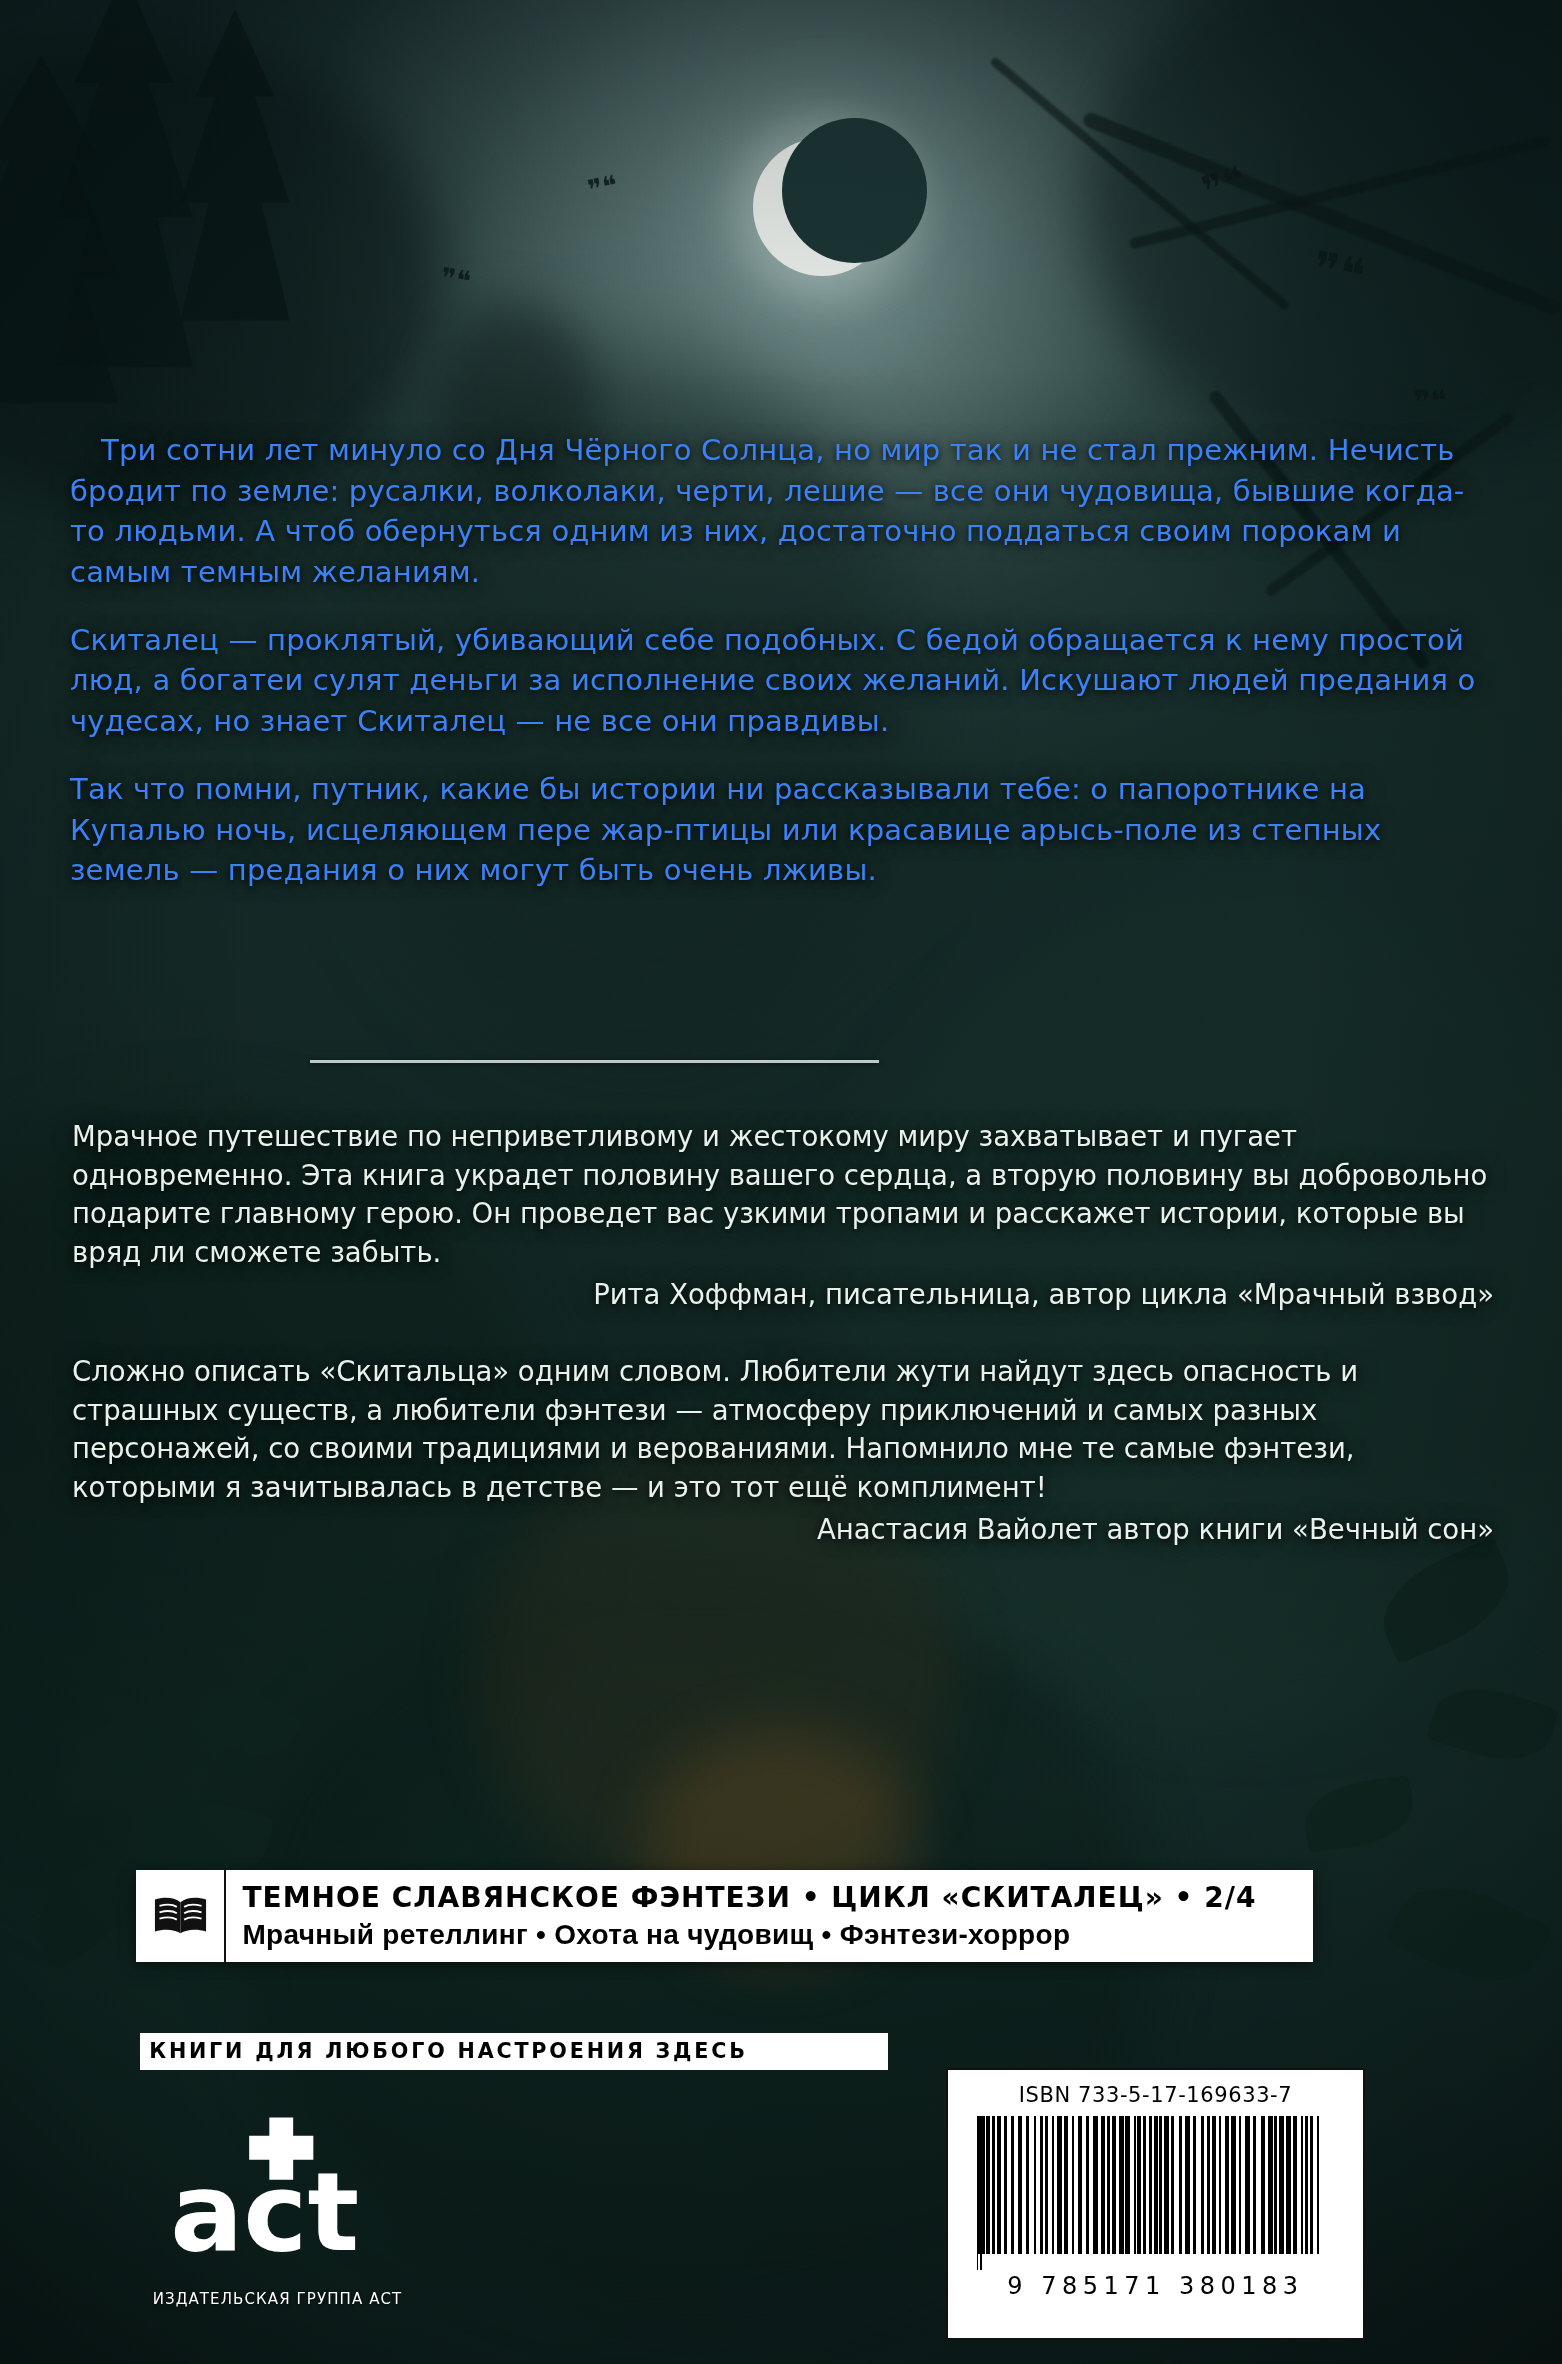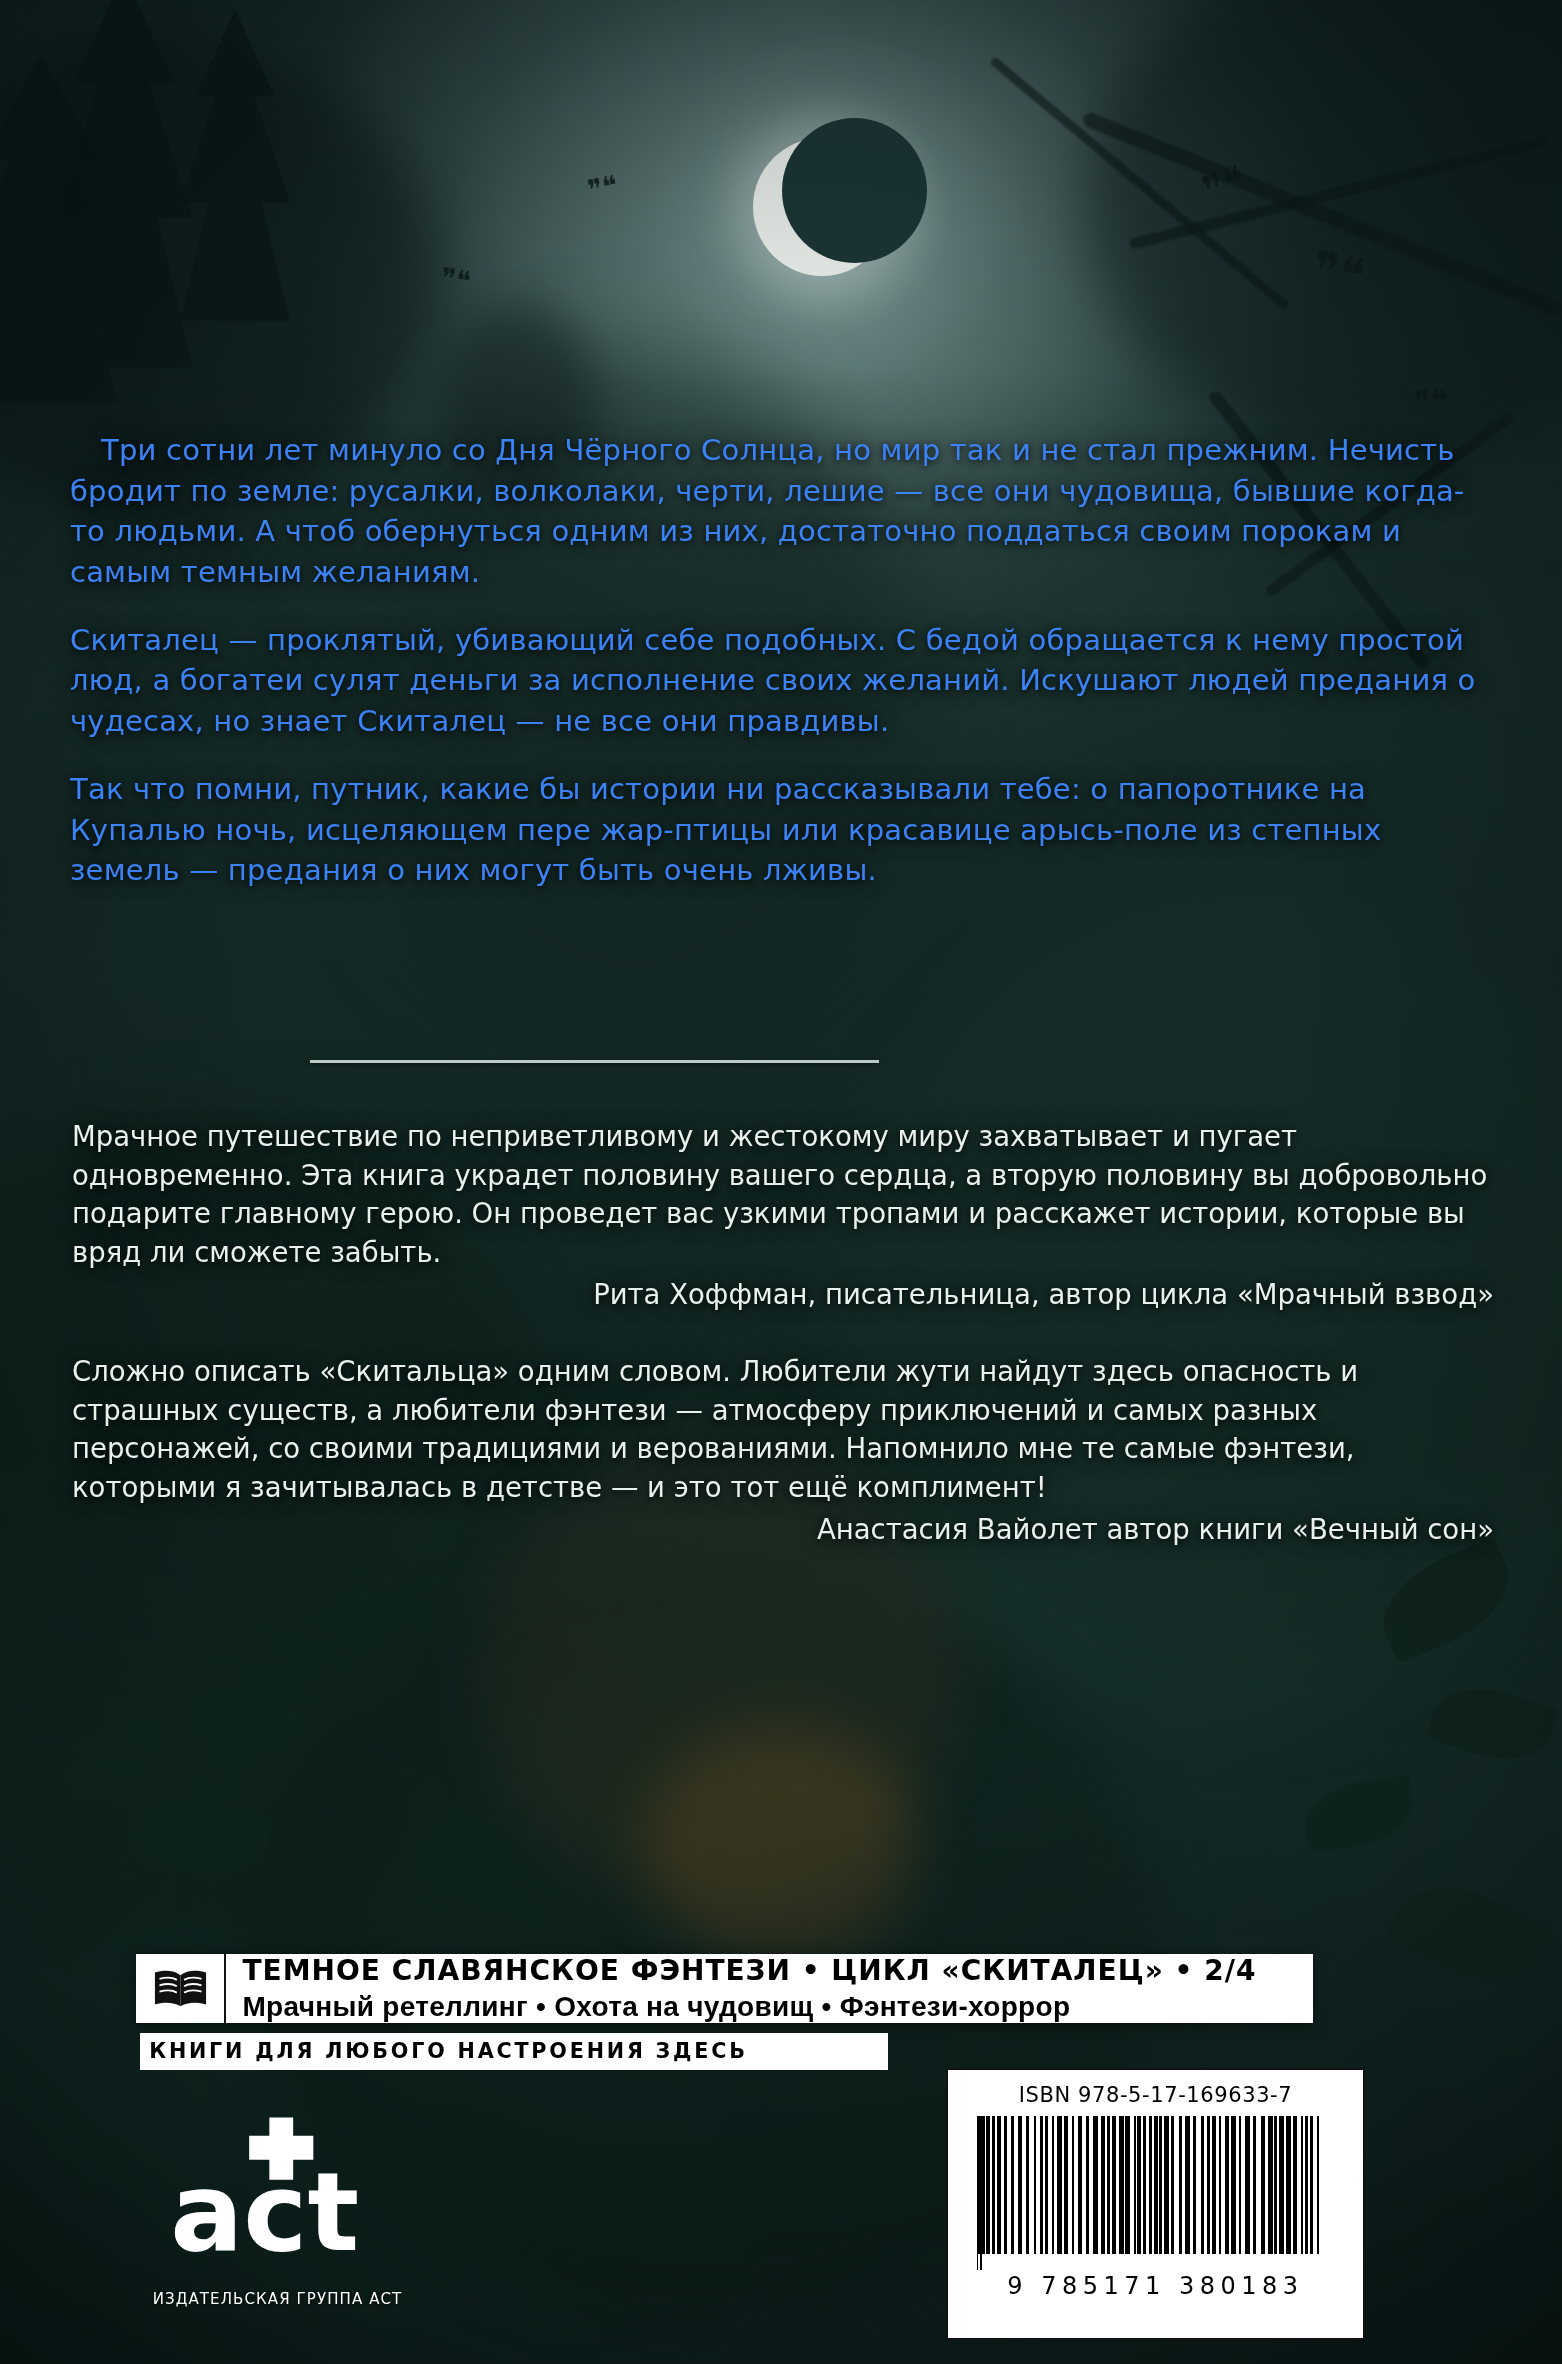--- a/index.html
+++ b/index.html
@@ -154,23 +154,23 @@
   .reviews .quote { margin: 0 0 3.7px 0; }
   .reviews .attrib {
     margin: 0 0 39px 0;
     text-align: right;
   }
 
   
   .genre-band {
     position: absolute;
     left: 136px;
-    top: 1954px;
+    top: 1870px;
     width: 1177px;
-    height: 69px;
+    height: 92px;
     background: #ffffff;
     display: flex;
     align-items: stretch;
     box-shadow: 0 2.8px 13px rgba(0,0,0,0.55);
   }
   .genre-icon {
     width: 88px;
     display: flex;
     align-items: center;
     justify-content: center;
@@ -403,21 +403,21 @@
   <div class="ast-logo">
     <svg width="220" height="165" viewBox="0 0 240 180" aria-hidden="true">
       <path d="M116 6 h26 v20 h22 v26 h-22 v22 h-26 v-22 h-22 v-26 h22 z" fill="#ffffff"></path>
       <text x="8" y="150" font-family="DejaVu Sans, sans-serif" font-size="118" font-weight="bold" fill="#ffffff">act</text>
     </svg>
   </div>
   <div class="ast-caption">ИЗДАТЕЛЬСКАЯ ГРУППА АСТ</div>
 
 
   <div class="barcode-box">
-    <div class="isbn-text">ISBN 978-5-17-169633-7</div>
+    <div class="isbn-text">ISBN 733-5-17-169633-7</div>
     <div class="bars" id="bars">
         <span class="tall" style="width: 1.8px;"></span>
         <span style="width: 1.8px;"></span>
         <span class="tall" style="width: 1.8px;"></span>
         <span style="width: 2.8px;"></span>
         <span style="width: 1.8px; background: transparent;"></span>
         <span style="width: 3.7px;"></span>
         <span style="width: 1.8px; background: transparent;"></span>
         <span style="width: 2.8px;"></span>
         <span style="width: 1.8px; background: transparent;"></span>

